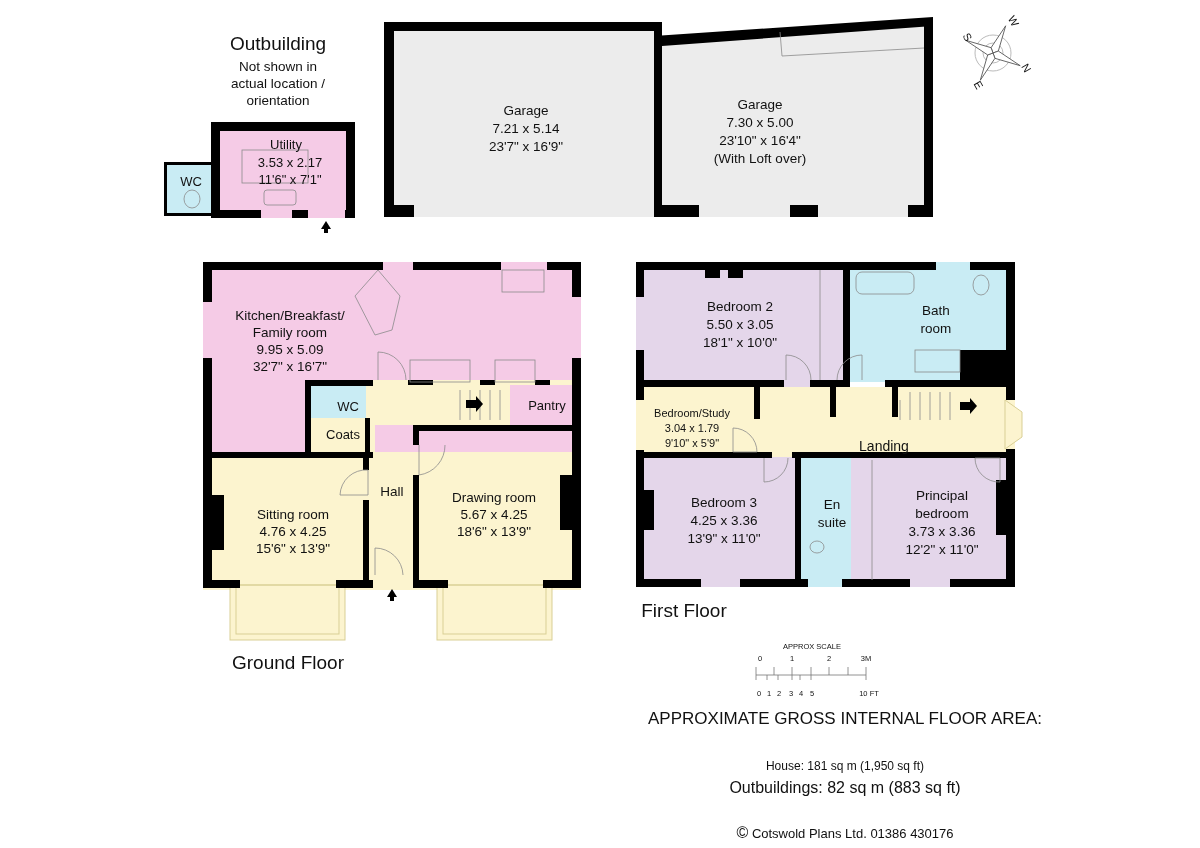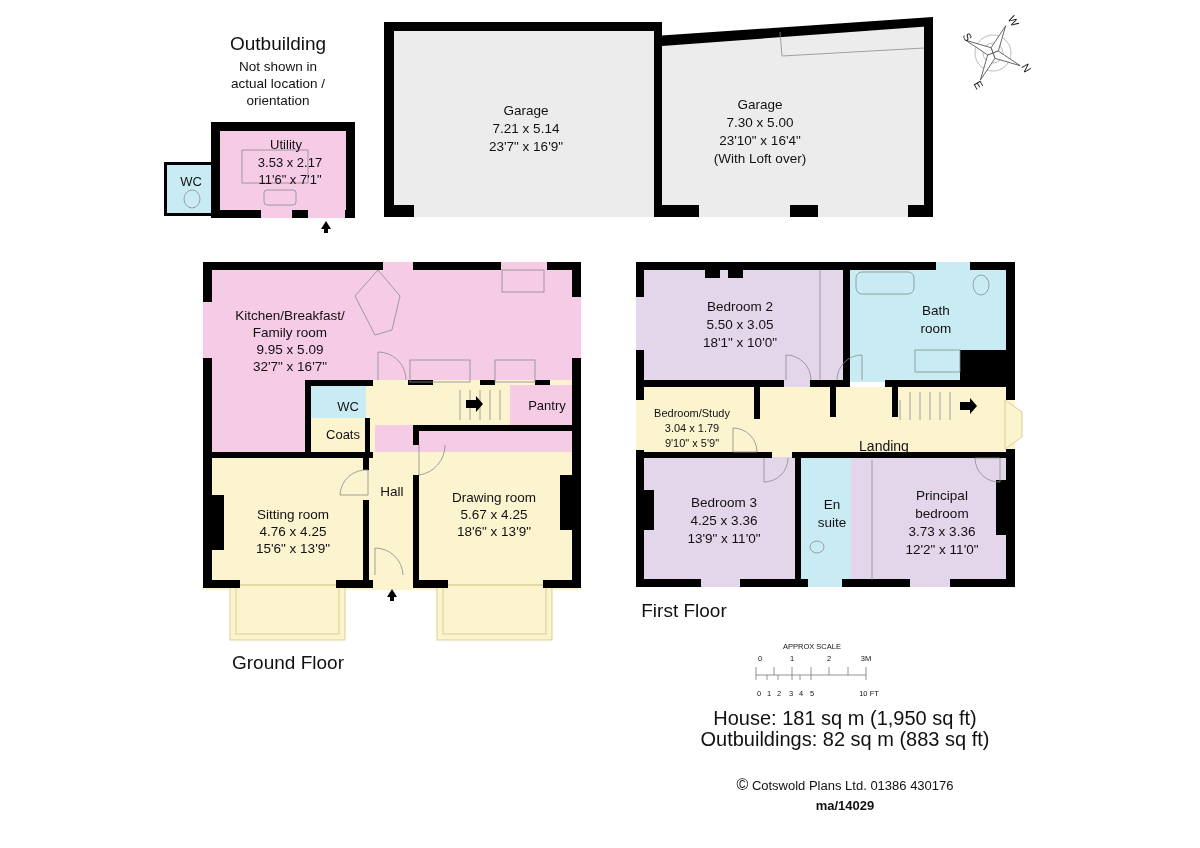--- a/index.html
+++ b/index.html
@@ -261,20 +261,21 @@
     <text class="lbl" x="769" y="696" font-size="7.5">1</text>
     <text class="lbl" x="779" y="696" font-size="7.5">2</text>
     <text class="lbl" x="791" y="696" font-size="7.5">3</text>
     <text class="lbl" x="801" y="696" font-size="7.5">4</text>
     <text class="lbl" x="812" y="696" font-size="7.5">5</text>
     <text class="lbl" x="869" y="696" font-size="7.5">10 FT</text>
   </g>
 </svg>
 
 <div class="abs" style="left:600px; top:708px; width:490px;">
-  <div style="font-size:20px; line-height:21px;">House: 181 sq m (1,950 sq ft)</div>
-  <div style="font-size:20px; line-height:21px;">Outbuildings: 82 sq m (883 sq ft)</div>
+  <div style="font-size:17px; line-height:21px;">APPROXIMATE GROSS INTERNAL FLOOR AREA:</div>
+  <div style="font-size:12px; line-height:21px;margin-top:27px;">House: 181 sq m (1,950 sq ft)</div>
+  <div style="font-size:16px; line-height:21px;">Outbuildings: 82 sq m (883 sq ft)</div>
   <div style="font-size:13px; line-height:21px;margin-top:24px;">
     <span style="font-size:16px;">©</span>
     <span>Cotswold Plans Ltd. 01386 430176</span>
   </div>
   <div style="font-size:13px; line-height:19px;font-weight:bold;">ma/14029</div>
 </div>
 
 </body></html>

